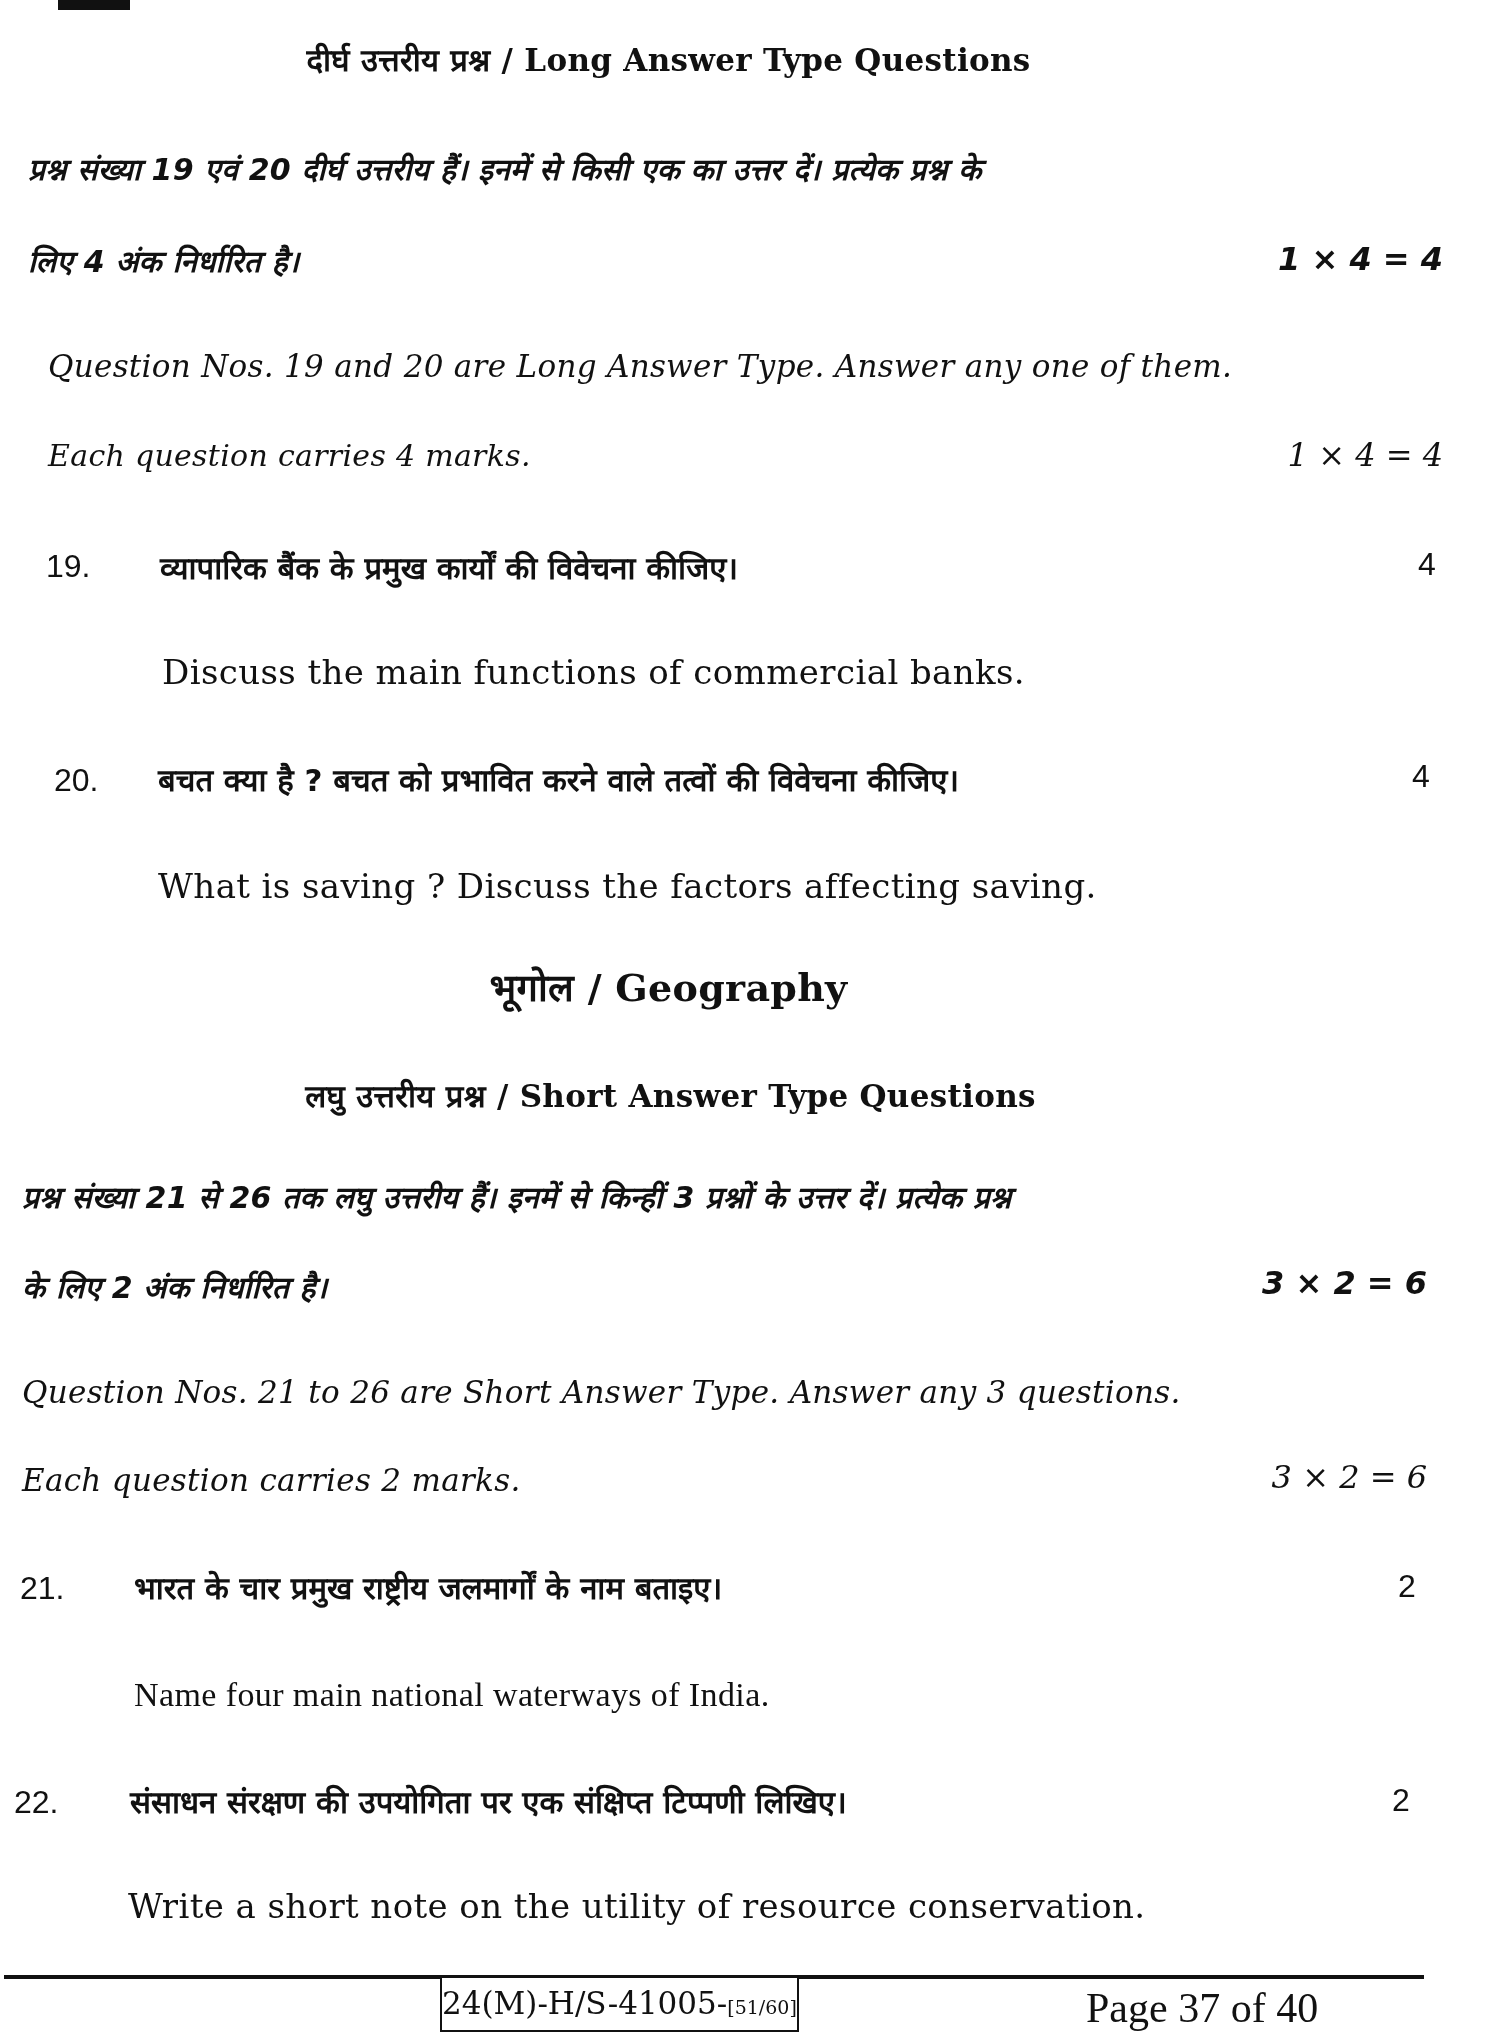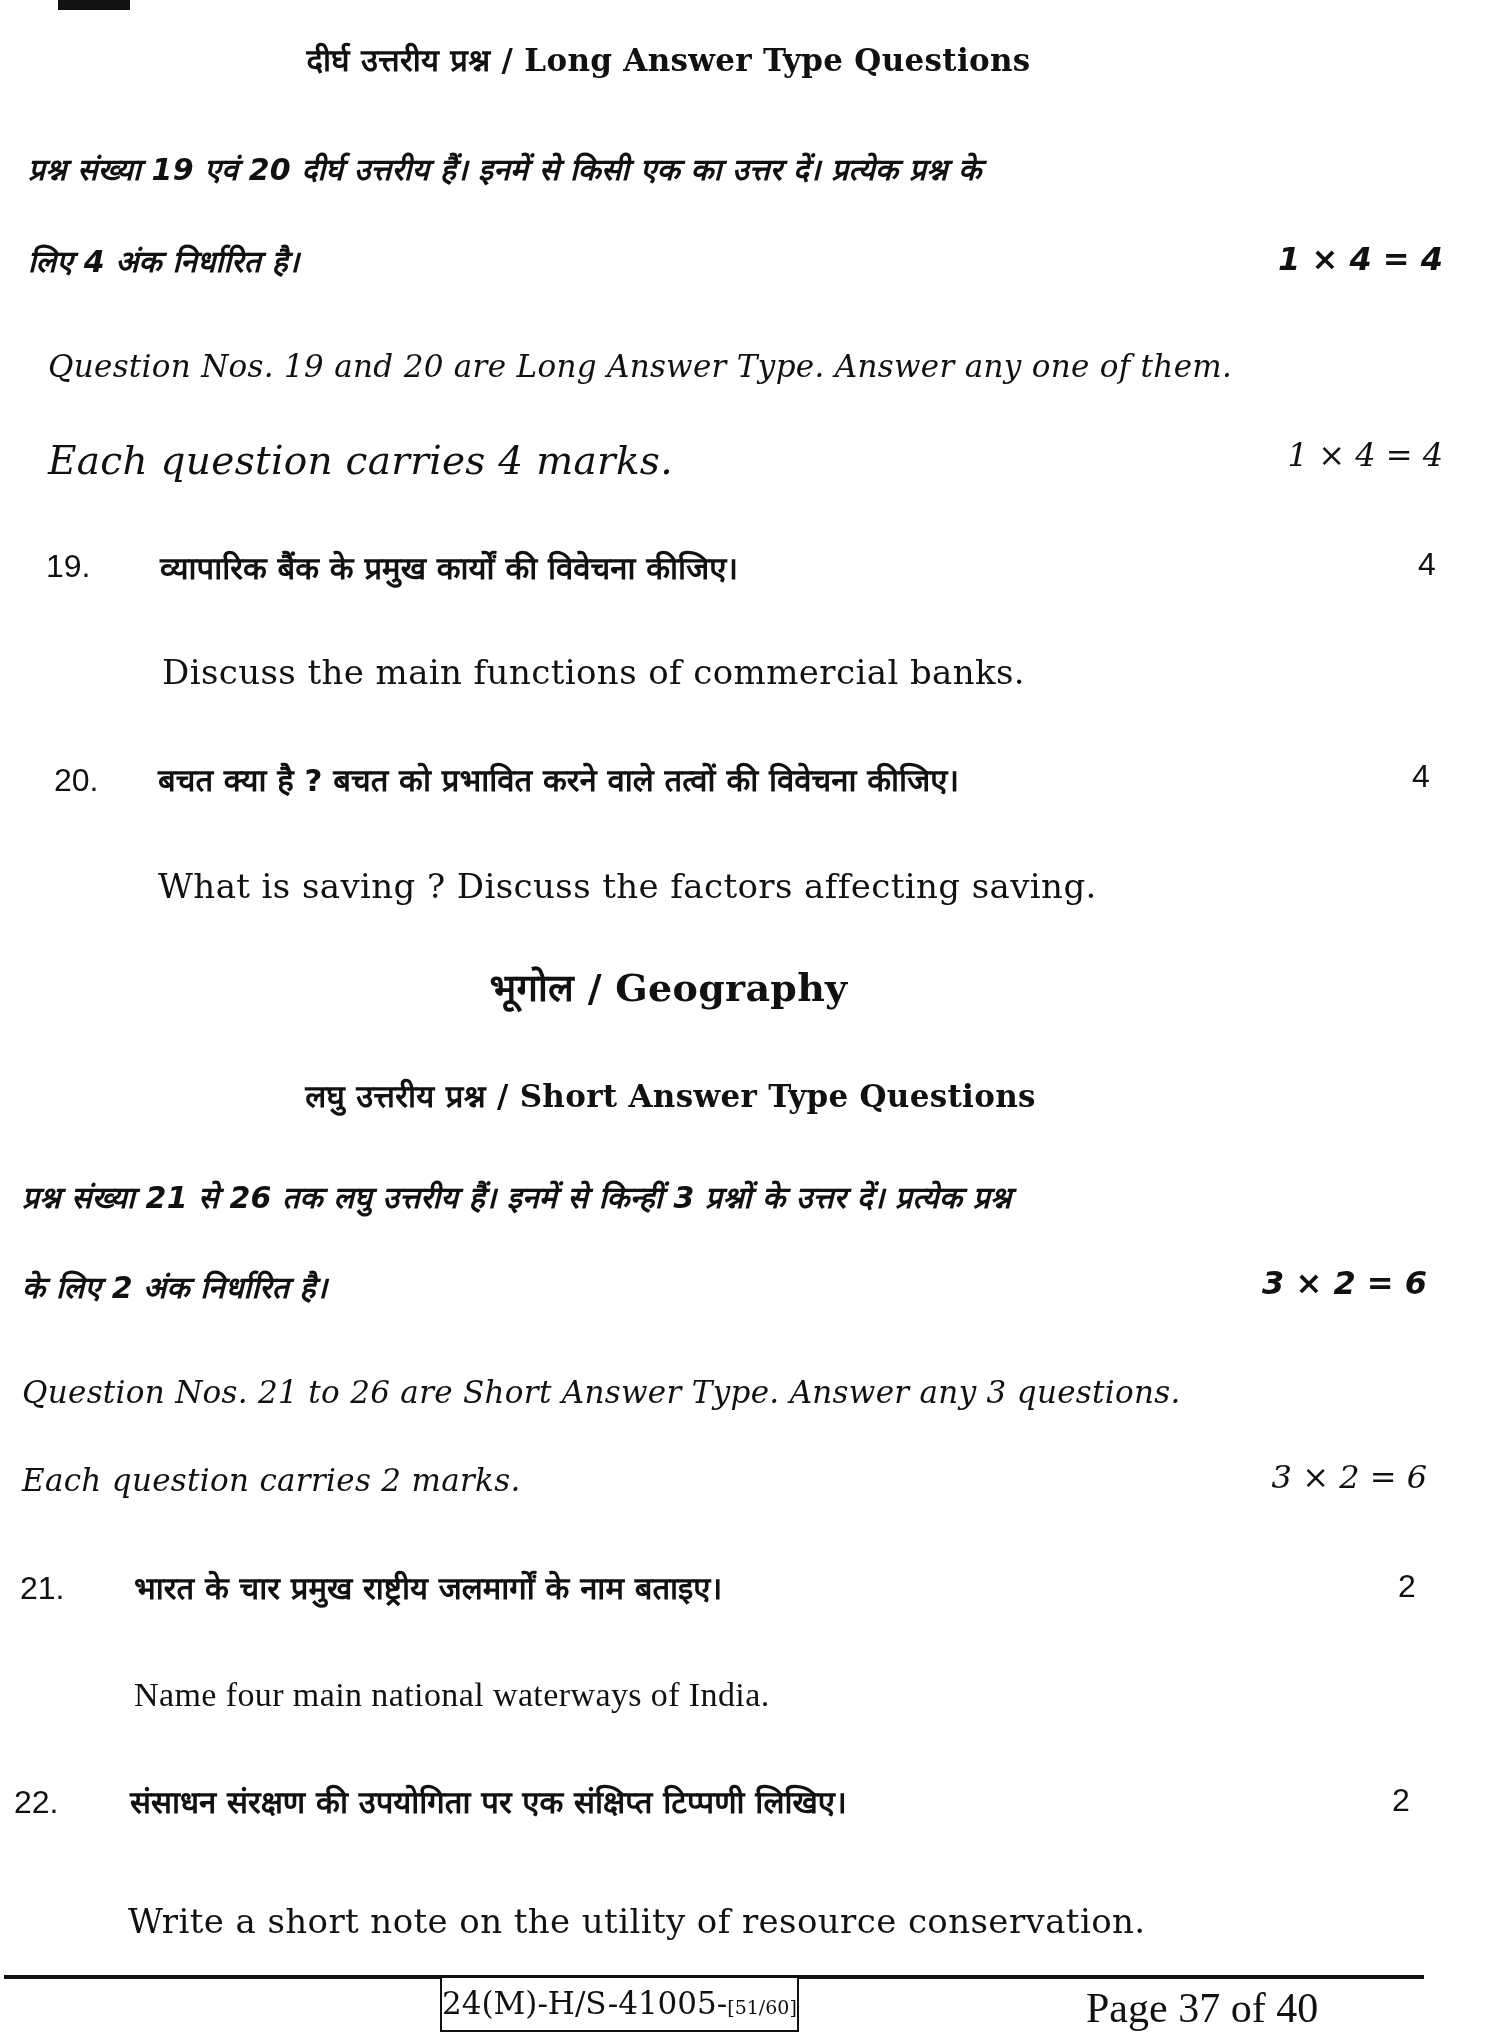--- a/index.html
+++ b/index.html
@@ -136,21 +136,21 @@
 
 <div class="corner-mark"></div>
 
 <div class="heading" style="top:38px;">दीर्घ उत्तरीय प्रश्न / Long Answer Type Questions</div>
 
 <div class="hi-instr" style="left:28px; top:148px; font-size:30px;">प्रश्न संख्या 19 एवं 20 दीर्घ उत्तरीय हैं। इनमें से किसी एक का उत्तर दें। प्रत्येक प्रश्न के</div>
 <div class="hi-instr" style="left:28px; top:240px; font-size:30px;">लिए 4 अंक निर्धारित है।</div>
 <div class="marks-bold" style="right:62px; top:240px;">1 × 4 = 4</div>
 
 <div class="en-instr" style="left:48px; top:348px; font-size:31px;">Question Nos. 19 and 20 are Long Answer Type. Answer any one of them.</div>
-<div class="en-instr" style="left:48px; top:438px; font-size:39px;">Each question carries 4 marks.</div>
+<div class="en-instr" style="left:48px; top:438px; font-size:30px;">Each question carries 4 marks.</div>
 <div class="marks-italic" style="right:62px; top:436px;">1 × 4 = 4</div>
 
 <div>
   <div class="qnum" style="left:46px; top:548px;">19.</div>
   <div class="q-hi" style="left:160px; top:546px;">व्यापारिक बैंक के प्रमुख कार्यों की विवेचना कीजिए।</div>
   <div class="q-marks" style="left:1418px; top:546px;">4</div>
   <div class="q-en" style="left:162px; top:652px;">Discuss the main functions of commercial banks.</div>
 </div>
 
 <div>
@@ -175,20 +175,20 @@
   <div class="qnum" style="left:20px; top:1570px;">21.</div>
   <div class="q-hi" style="left:134px; top:1566px;">भारत के चार प्रमुख राष्ट्रीय जलमार्गों के नाम बताइए।</div>
   <div class="q-marks" style="left:1398px; top:1568px;">2</div>
   <div class="q-en" style="left:134px; top:1676px;font-family:Liberation Serif, serif;">Name four main national waterways of India.</div>
 </div>
 
 <div>
   <div class="qnum" style="left:14px; top:1784px;">22.</div>
   <div class="q-hi" style="left:130px; top:1780px;">संसाधन संरक्षण की उपयोगिता पर एक संक्षिप्त टिप्पणी लिखिए।</div>
   <div class="q-marks" style="left:1392px; top:1782px;">2</div>
-  <div class="q-en" style="left:128px; top:1886px;margin-top:15px;">Write a short note on the utility of resource conservation.</div>
+  <div class="q-en" style="left:128px; top:1886px;">Write a short note on the utility of resource conservation.</div>
 </div>
 
 <div class="footer-rule"></div>
 <div class="footer-code">
   <span>24(M)-H/S-41005-</span><span class="small">[51/60]</span>
 </div>
 <div class="footer-page">Page 37 of 40</div>
 
 </body></html>

